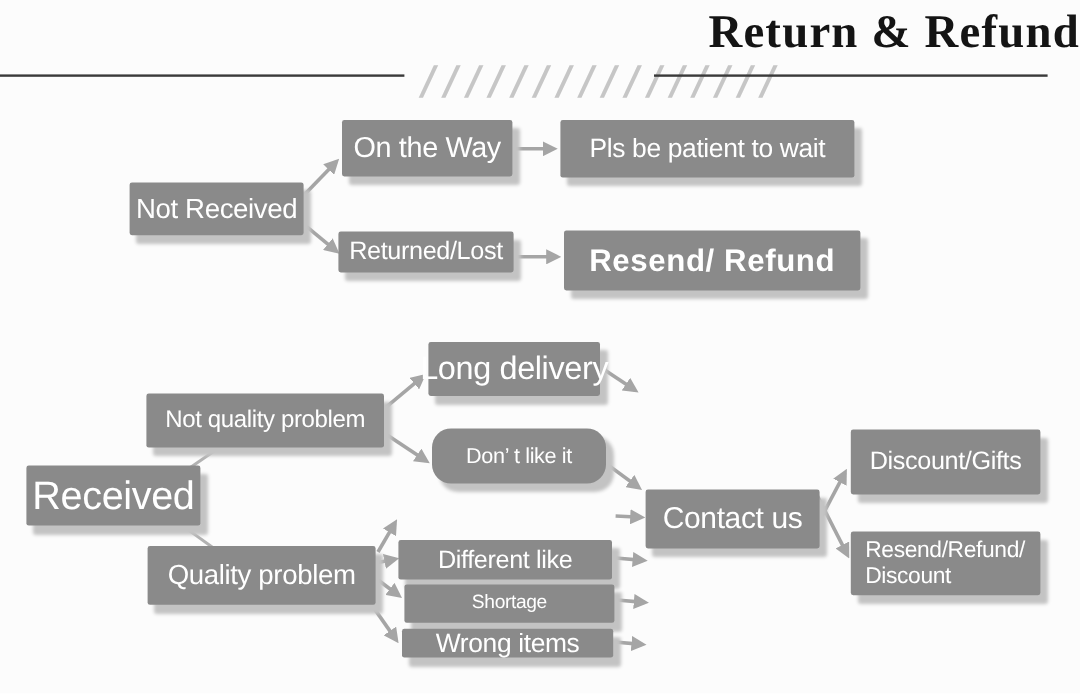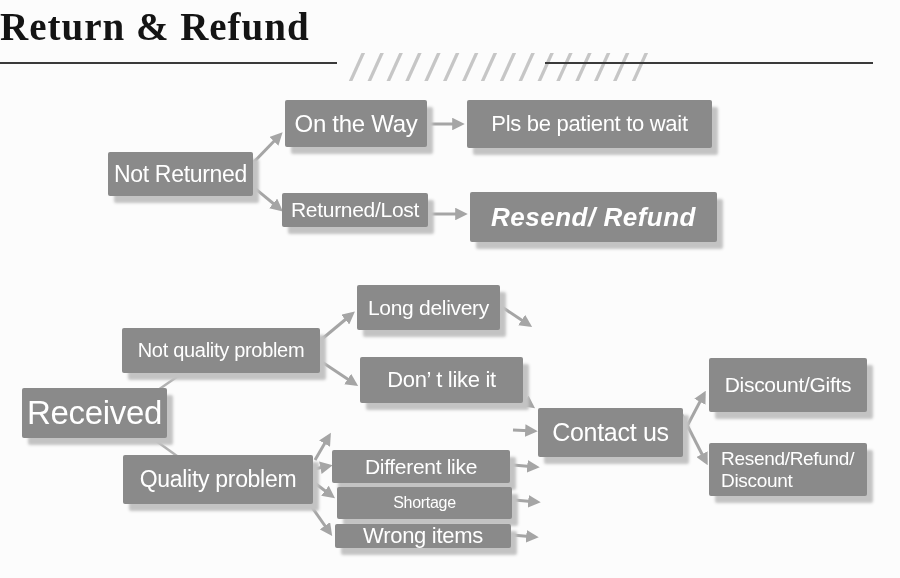--- a/index.html
+++ b/index.html
@@ -7,21 +7,21 @@
     --shadow:#c3c3c3; --title:#141414; --rule:#3a3a3a; --hatch:#c6c6c6; --background:#fcfcfc;
   }
   html,body{margin:0;padding:0;background:#ffffff;}
   .canvas{
     position:relative; width:900px; height:578px; margin:0 auto;
     background:var(--background); overflow:hidden;
     font-family:"Liberation Sans", sans-serif;
   }
   .page-title{
     position:absolute; left:0; top:4px; width:900px; margin:0;
-    text-align:left; font-family:"Liberation Serif", serif;
+    text-align:right; font-family:"Liberation Serif", serif;
     font-weight:700; font-size:39px; letter-spacing:1px; color:var(--title);
   }
   .rule{position:absolute; height:2px; background:var(--rule);}
   .rule-left{left:0; top:62px; width:337px;}
   .rule-right{left:545px; top:62px; width:328px;}
   .hatch{
     position:absolute; left:347px; top:47px; width:182px; text-align:center;
     font-size:33px; font-weight:700; color:var(--hatch); letter-spacing:-1px;
     font-family:"DejaVu Sans Mono", monospace; user-select:none;
   }
@@ -33,21 +33,21 @@
     position:absolute; z-index:2; box-sizing:border-box;
     background:var(--box); color:var(--box-text);
     display:flex; align-items:center; justify-content:center;
     white-space:nowrap; letter-spacing:-0.3px;
     border-radius:2px; box-shadow:6px 7px 3px var(--shadow);
   }
   .node.two-line{
     white-space:pre-line; justify-content:flex-start; text-align:left;
     padding-left:12px; line-height:1.15;
   }
-  .node.bold{font-weight:600; letter-spacing:0.5px;font-style:italic;}
+  .node.bold{font-weight:600; letter-spacing:0.5px;}
 </style>
 </head>
 <body>
 
 <div class="canvas">
 
   <h1 class="page-title">Return &amp; Refund</h1>
   <div class="rule rule-left"></div>
   <div class="hatch">////////////////</div>
   <div class="rule rule-right"></div>
@@ -73,30 +73,30 @@
     <line class="edge-arrow" x1="312" y1="481" x2="332" y2="496" marker-end="url(#ah)"></line>
     <line class="edge-arrow" x1="309" y1="503" x2="330" y2="533" marker-end="url(#ah)"></line>
     <line class="edge-arrow" x1="513" y1="430" x2="534" y2="431" marker-end="url(#ah)"></line>
     <line class="edge-arrow" x1="513" y1="465" x2="536" y2="467" marker-end="url(#ah)"></line>
     <line class="edge-arrow" x1="514" y1="500" x2="537" y2="502" marker-end="url(#ah)"></line>
     <line class="edge-arrow" x1="512" y1="535" x2="535" y2="537" marker-end="url(#ah)"></line>
     <line class="edge-arrow" x1="684" y1="432" x2="704" y2="394" marker-end="url(#ah)"></line>
     <line class="edge-arrow" x1="681" y1="413" x2="706" y2="462" marker-end="url(#ah)"></line>
   </svg>
 
-  <div class="node" style="left:108px; top:152px; width:145px; height:44px; font-size:23px;">Not Returned</div>
+  <div class="node" style="left:108px; top:152px; width:145px; height:44px; font-size:23px;">Not Received</div>
   <div class="node" style="left:285px; top:100px; width:142px; height:47px; font-size:24px;">On the Way</div>
   <div class="node" style="left:467px; top:100px; width:245px; height:48px; font-size:22px;">Pls be patient to wait</div>
   <div class="node" style="left:282px; top:193px; width:146px; height:34px; font-size:21px;">Returned/Lost</div>
   <div class="node bold" style="left:470px; top:192px; width:247px; height:50px; font-size:26px;">Resend/ Refund</div>
 
   <div class="node" style="left:22px; top:388px; width:145px; height:50px; font-size:33px;">Received</div>
   <div class="node" style="left:122px; top:328px; width:198px; height:45px; font-size:20px;">Not quality problem</div>
-  <div class="node" style="left:357px; top:285px; width:143px; height:45px; font-size:21px;">Long delivery</div>
-  <div class="node" style="left:360px; top:357px; width:163px; height:46px; font-size:22px;">Don’ t like it</div>
+  <div class="node" style="left:357px; top:285px; width:143px; height:45px; font-size:27px;">Long delivery</div>
+  <div class="node" style="left:360px; top:357px; width:145px; height:46px; font-size:18px;border-radius:16px;">Don’ t like it</div>
   <div class="node" style="left:123px; top:455px; width:190px; height:49px; font-size:23px;">Quality problem</div>
   <div class="node" style="left:332px; top:450px; width:178px; height:33px; font-size:21px;">Different like</div>
   <div class="node" style="left:337px; top:487px; width:175px; height:32px; font-size:16px;">Shortage</div>
   <div class="node" style="left:335px; top:524px; width:176px; height:24px; font-size:22px;">Wrong items</div>
   <div class="node" style="left:538px; top:408px; width:145px; height:49px; font-size:25px;">Contact us</div>
   <div class="node" style="left:709px; top:358px; width:158px; height:54px; font-size:21px;">Discount/Gifts</div>
   <div class="node two-line" style="left:709px; top:443px; width:158px; height:53px; font-size:19px;">Resend/Refund/
 Discount</div>
 
 </div>

